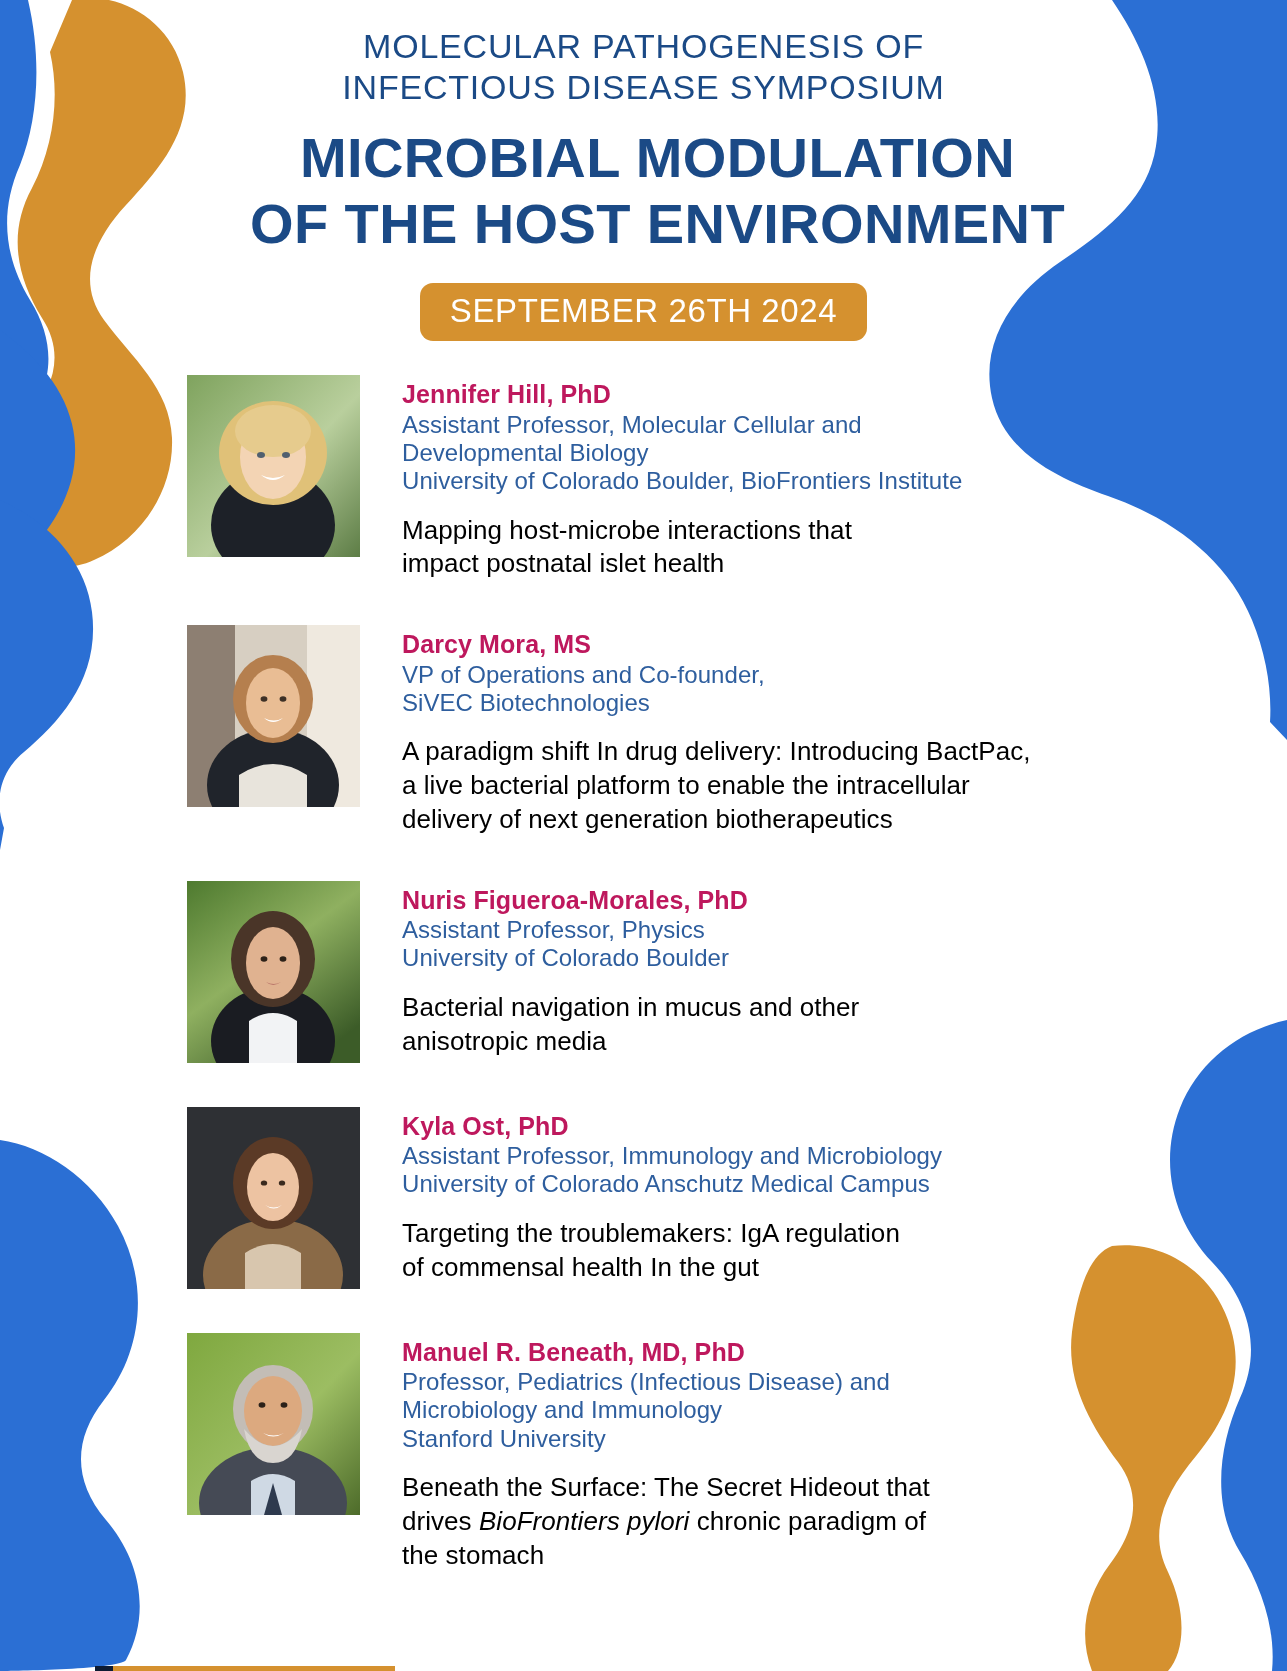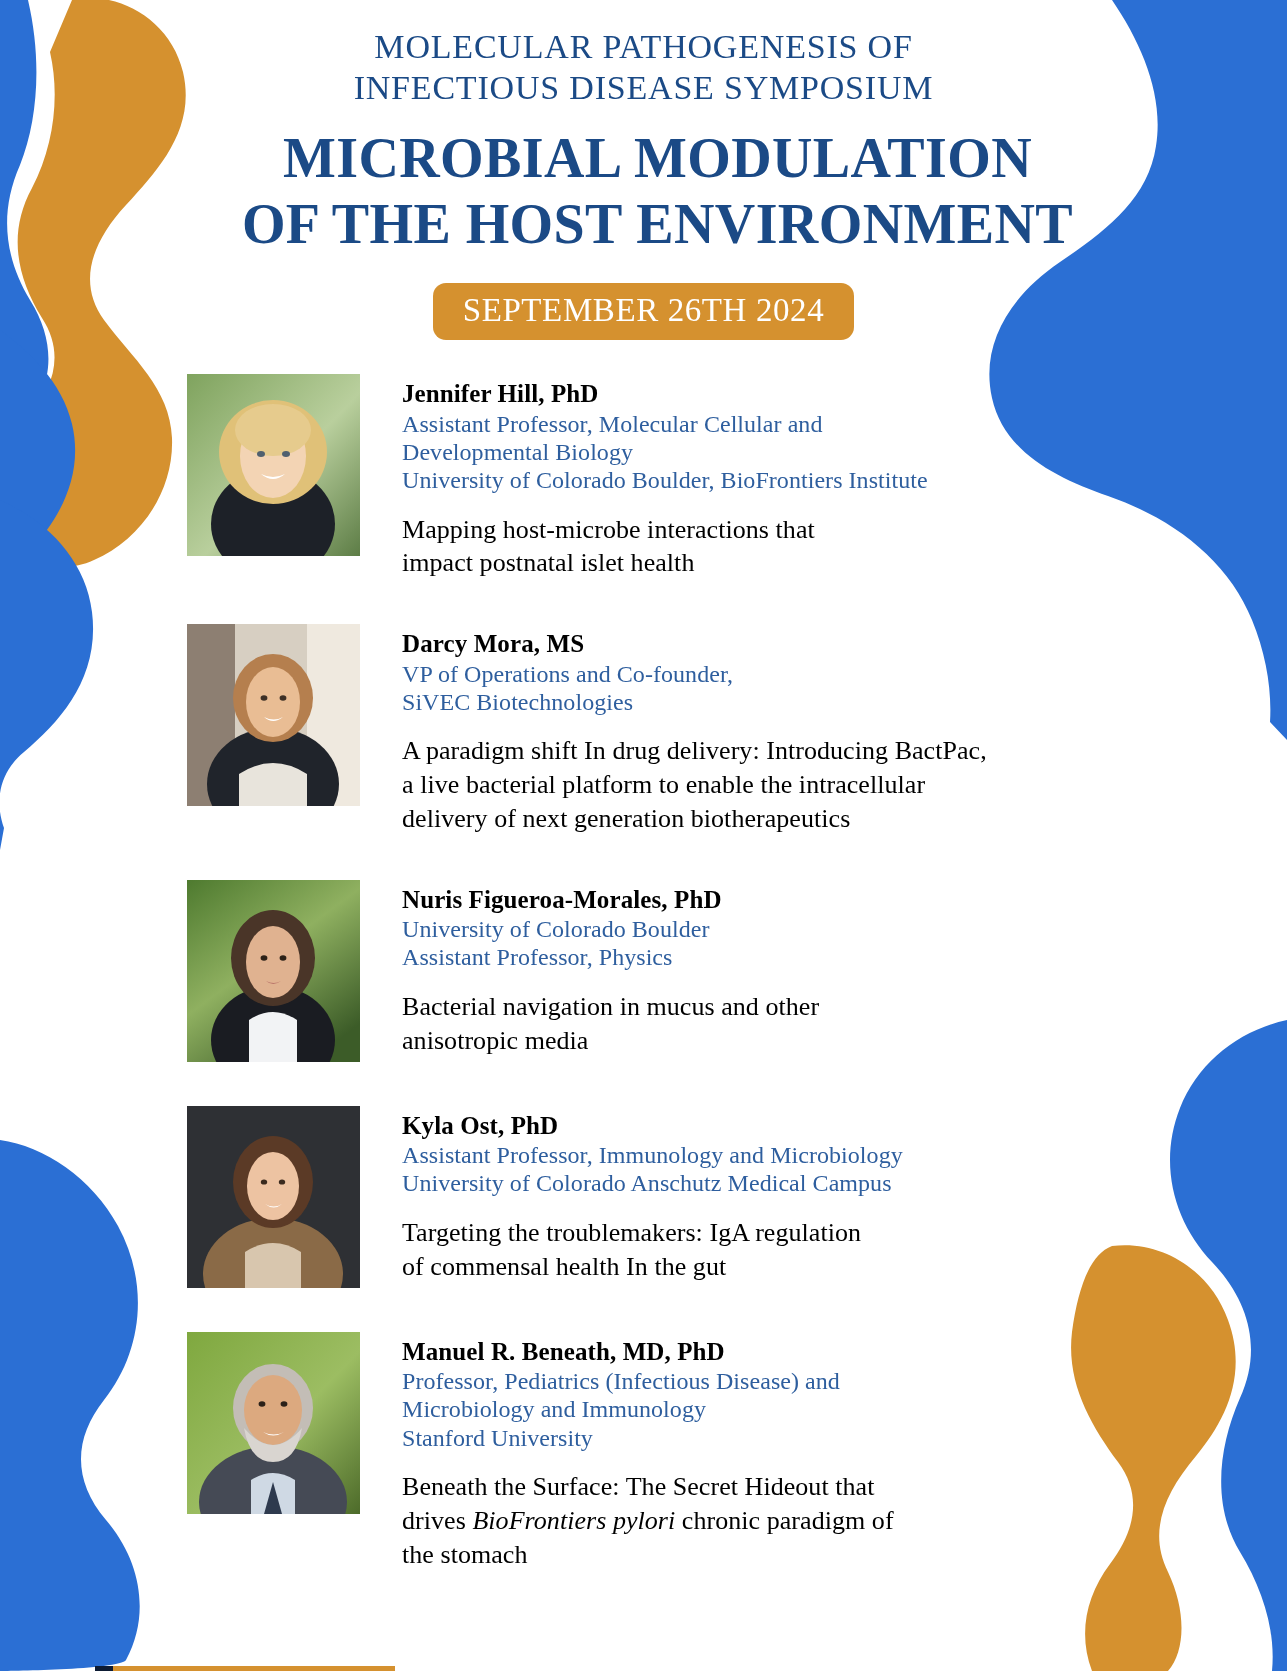--- a/index.html
+++ b/index.html
@@ -12,21 +12,20 @@
     overflow: hidden;
     position: relative;
   }
 
   #poster {
     position: relative;
     width: 1287px;
     height: 1671px;
     background: #ffffff;
     overflow: hidden;
-    font-family: Liberation Serif, serif;
   }
 
   
   .blob-layer {
     position: absolute;
     inset: 0;
     width: 1287px;
     height: 1671px;
     pointer-events: none;
     z-index: 0;
@@ -99,21 +98,21 @@
     overflow: hidden;
     position: relative;
     background: #cfd6cc;
   }
 
   .photo svg { display: block; width: 100%; height: 100%; }
 
   .info { padding-top: 4px; }
 
   .sp-name {
-    color: #000000;
+    color: #be185d;
     font-size: 25px;
     font-weight: 700;
     line-height: 1.26;
     letter-spacing: 0.1px;
   }
 
   .sp-aff {
     color: #2E5E9E;
     font-size: 24px;
     font-weight: 400;
@@ -281,22 +280,22 @@
           <ellipse cx="86" cy="78" rx="42" ry="48" fill="#4a3528"></ellipse>
           <ellipse cx="86" cy="82" rx="27" ry="36" fill="#e0b290"></ellipse>
           <ellipse cx="77" cy="78" rx="3.4" ry="2.8" fill="#2c2118"></ellipse>
           <ellipse cx="96" cy="78" rx="3.4" ry="2.8" fill="#2c2118"></ellipse>
           <path d="M79,101 q7,6 15,0 q-7,4 -15,0Z" fill="#b9766a"></path>
         </svg>
       </div>
       <div class="info">
         <div class="sp-name">Nuris Figueroa-Morales, PhD</div>
         <div class="sp-aff">
+          <div>Assistant Professor, Physics</div>
           <div>University of Colorado Boulder</div>
-          <div>Assistant Professor, Physics</div>
         </div>
         <div class="sp-talk">
           <div>Bacterial navigation in mucus and other</div>
           <div>anisotropic media</div>
         </div>
       </div>
     </div>
 
     <div class="speaker">
       <div class="photo">

